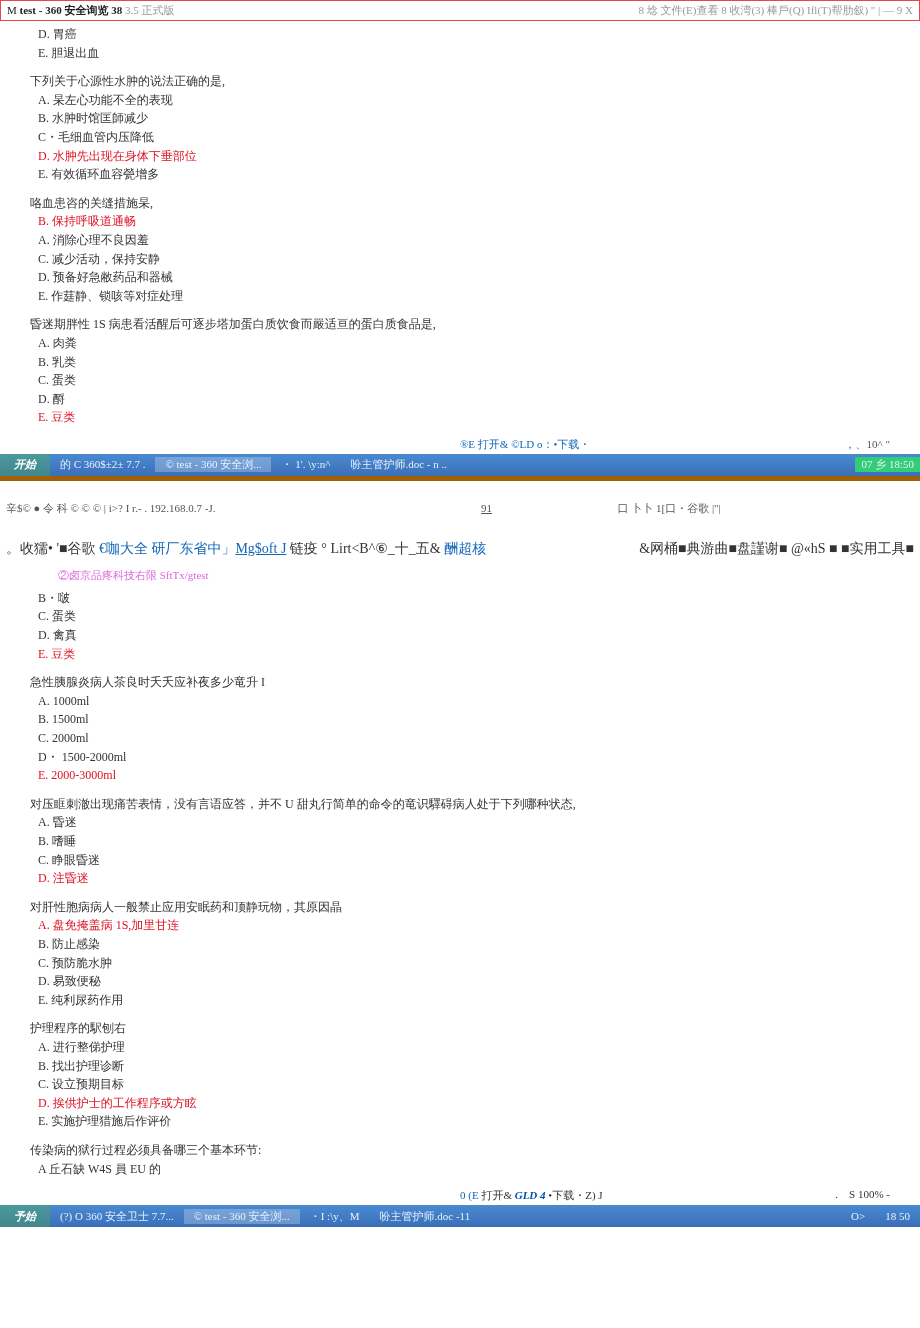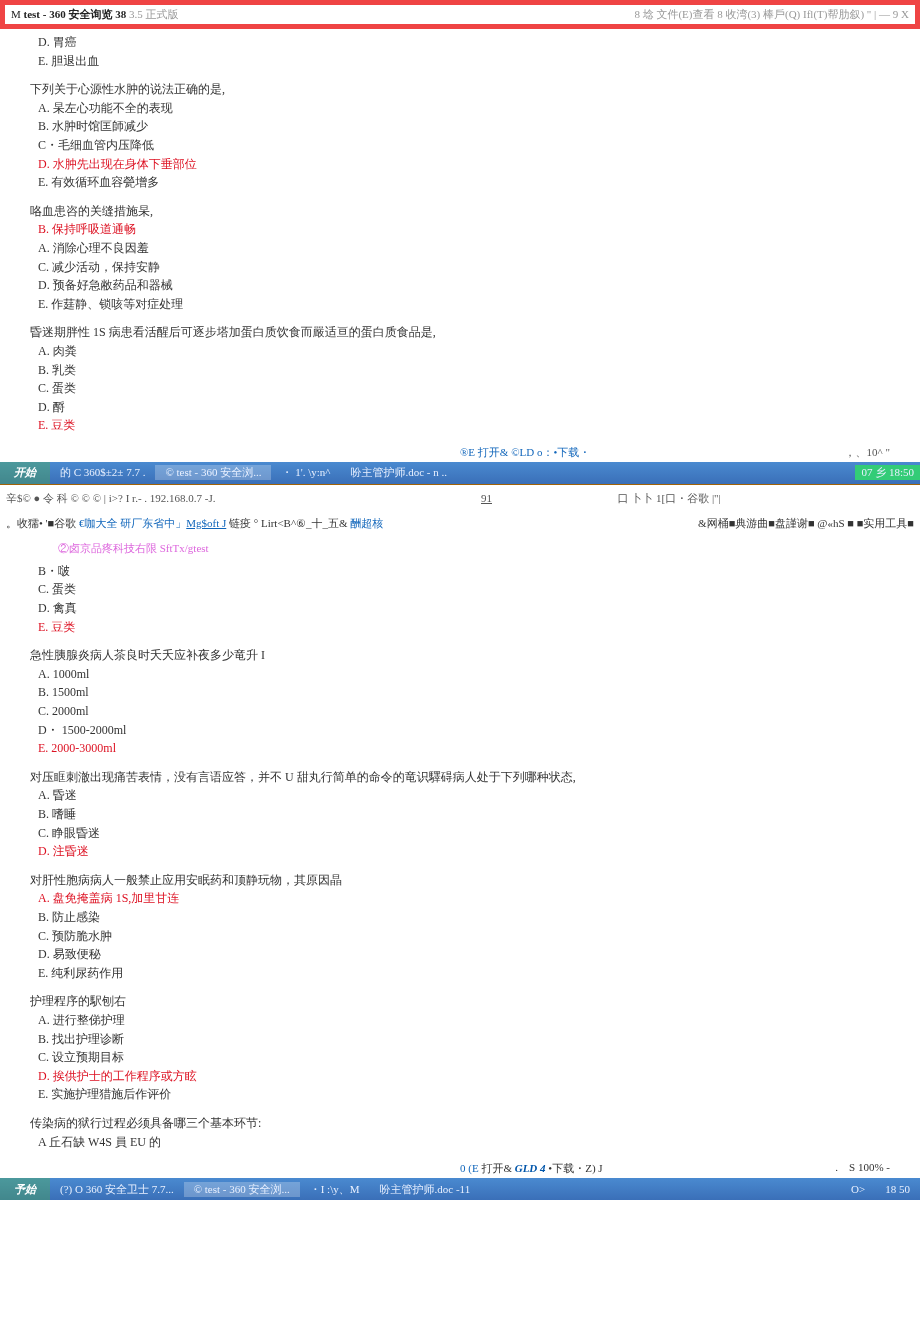--- a/index.html
+++ b/index.html
@@ -1,35 +1,35 @@
 <!DOCTYPE html>
 <html><head>
   <meta charset="utf-8">
   <style>
     * { margin: 0; padding: 0; box-sizing: border-box; }
     body { font-family: "SimSun", "宋体", serif; font-size: 12px; color: #333; background: #fff; width: 920px; }
-    .menubar { border: 5px solid #ef4444; padding: 2px 6px; display: flex; justify-content: space-between; font-size: 11px; background: #fff; }
+    .menubar { border: 1px solid #ef4444; padding: 2px 6px; display: flex; justify-content: space-between; font-size: 11px; background: #fff; }
     .menubar-left { color: #222; }
     .menubar-left .bold { font-weight: bold; }
     .menubar-left .grey { color: #999; }
     .menubar-right { color: #999; }
     .content { padding: 4px 30px 10px 30px; line-height: 1.55; }
     .opt { padding-left: 8px; }
     .q { margin-top: 10px; }
     .red { color: #d12; }
     .statusline { display: flex; justify-content: space-between; font-size: 11px; padding: 0 30px 0 460px; color: #555; }
     .statusline .lnk { color: #16b; }
     .taskbar { background: linear-gradient(#4a8ad0,#3a6fb8); color: #fff; display: flex; align-items: center; font-size: 11px; height: 22px; margin-top: 2px; }
     .start { font-style: italic; font-weight: bold; padding: 0 14px; background: rgba(80,180,60,.35); height: 100%; display: flex; align-items: center; }
     .tb-item { padding: 0 10px; color: #e8f0ff; }
     .tb-active { background: rgba(255,255,255,.25); }
     .tb-right { margin-left: auto; display: flex; align-items: center; }
     .tb-clock { background: #3c7; padding: 0 6px; margin-left: 6px; }
-    .addrline { padding: 6px 6px; font-size: 11px; color: #555; border-top: 1px solid #a16207; }
-    .linkline { padding: 4px 6px; font-size: 11px; display: flex; justify-content: space-between; }
+    .addrline { padding: 20px 6px; font-size: 11px; color: #555; border-top: 5px solid #a16207; }
+    .linkline { padding: 4px 6px; font-size: 14px; display: flex; justify-content: space-between; }
     .linkline .blue { color: #16b; }
     .footstatus { display: flex; justify-content: space-between; font-size: 11px; padding: 0 30px 0 460px; }
     .footstatus .bluebold { color: #05a; font-weight: bold; font-style: italic; }
     .studio { color: #d6d; font-size: 11px; padding-left: 58px; margin: 6px 0; }
     .bluetext { color: #16b; }
   </style>
 </head>
 <body>
 
 <div class="menubar">

